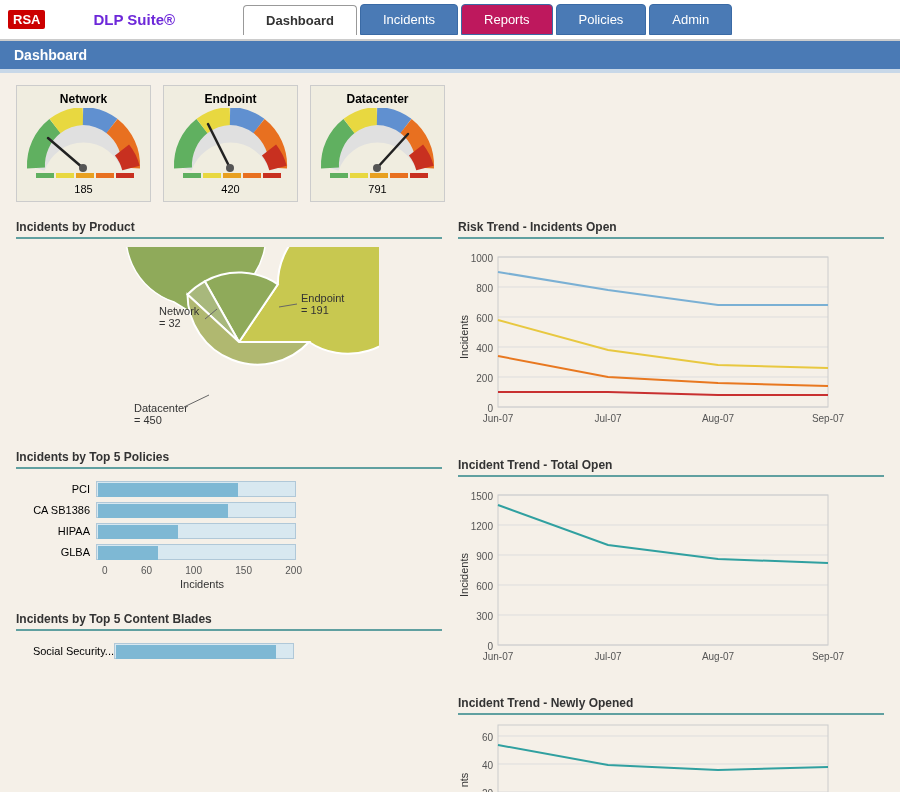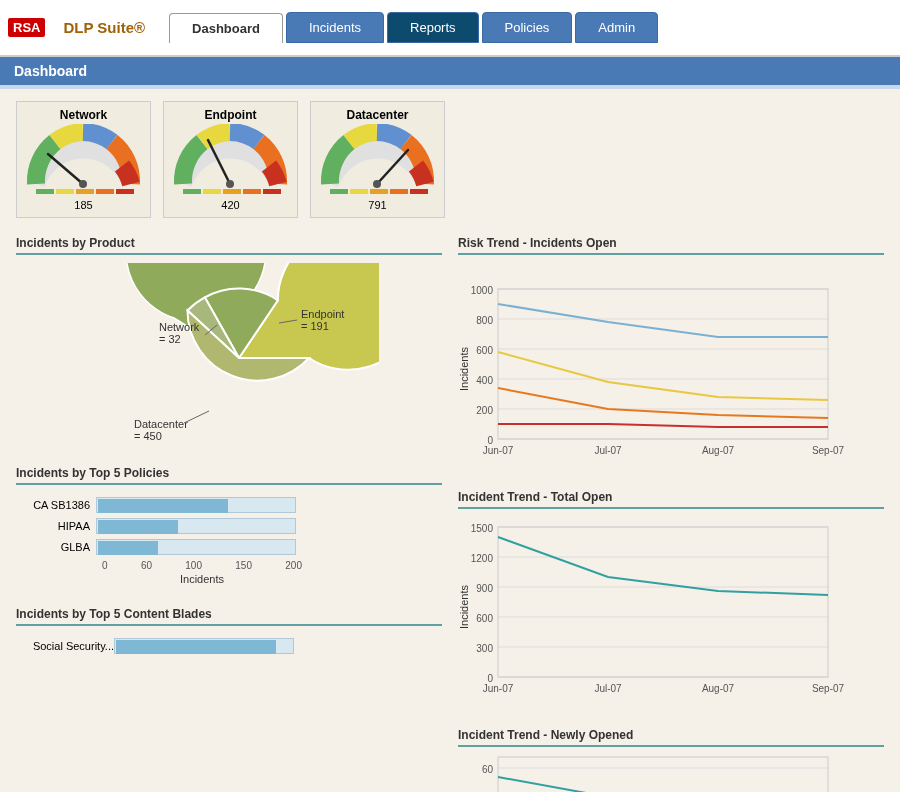--- a/index.html
+++ b/index.html
@@ -1,29 +1,29 @@
 <!DOCTYPE html>
 <html><head>
   <meta charset="utf-8">
   <style>
     * { box-sizing: border-box; margin: 0; padding: 0; }
     body { font-family: Arial, sans-serif; font-size: 12px; background: #d4d0c8; width: 900px; }
   </style>
 </head>
 <body>
 
-<div style="background:#fff; border-bottom:2px solid #ccc; padding:12px 8px; display:flex; align-items:center;">
+<div style="background:#fff; border-bottom:2px solid #ccc; padding:4px 8px; display:flex; align-items:center;gap:44px;">
   <div style="background:#cc0000; color:#fff; font-weight:bold; font-size:13px; padding:2px 5px; margin-right:4px; border-radius:2px;">
     <span>RSA</span>
   </div>
-  <span style="font-size:15px; font-weight:bold; color:#a16207; margin-right:24px;margin-left:14px;">DLP Suite®</span>
+  <span style="font-size:15px; font-weight:bold; color:#6d28d9; margin-right:24px;">DLP Suite®</span>
   <div style="display:flex; gap:3px; align-items:flex-end;">
     <div style="padding:7px 22px; background:#fff; border:1px solid #999; border-bottom:none; border-radius:4px 4px 0 0; font-size:13px; font-weight:bold; color:#333; cursor:pointer;">Dashboard</div>
     <div style="padding:7px 22px; background:#4a7ab5; border:1px solid #3a6aa5; border-radius:4px 4px 0 0; font-size:13px; color:#fff; cursor:pointer;">Incidents</div>
-    <div style="padding:7px 22px; background:#0c4a6e; border:1px solid #3a6aa5; border-radius:4px 4px 0 0; font-size:13px; color:#fff; cursor:pointer;">Reports</div>
+    <div style="padding:7px 22px; background:#be185d; border:1px solid #3a6aa5; border-radius:4px 4px 0 0; font-size:13px; color:#fff; cursor:pointer;">Reports</div>
     <div style="padding:7px 22px; background:#4a7ab5; border:1px solid #3a6aa5; border-radius:4px 4px 0 0; font-size:13px; color:#fff; cursor:pointer;">Policies</div>
     <div style="padding:7px 22px; background:#4a7ab5; border:1px solid #3a6aa5; border-radius:4px 4px 0 0; font-size:13px; color:#fff; cursor:pointer;">Admin</div>
   </div>
 </div>
 
 <div style="background:#4a7ab5; color:#fff; padding:6px 14px; font-size:14px; font-weight:bold;">
   <span>Dashboard</span>
 </div>
 
 <div style="background:#c8d8e8; height:4px;"></div>
@@ -139,20 +139,26 @@
             <line x1="105" y1="160" x2="130" y2="148" stroke="#666" stroke-width="1"></line>
           </svg>
         </div>
       </div>
 
       <div style="margin-bottom:18px;">
         <div style="font-weight:bold; font-size:12px; color:#333; border-bottom:2px solid #60a0a0; padding-bottom:3px; margin-bottom:8px;">Incidents by Top 5 Policies</div>
         <div style="padding:4px 8px;">
 
 
+          <div style="display:flex; align-items:center; margin-bottom:5px;">
+            <div style="width:72px; text-align:right; padding-right:6px; font-size:11px;">PCI</div>
+            <div style="width:200px; background:#d8e8f0; height:16px; border:1px solid #b0c8d8;">
+              <div style="width:140px; height:14px; background:#7eb8d4; margin:1px;"></div>
+            </div>
+          </div>
 
           <div style="display:flex; align-items:center; margin-bottom:5px;">
             <div style="width:72px; text-align:right; padding-right:6px; font-size:11px;">CA SB1386</div>
             <div style="width:200px; background:#d8e8f0; height:16px; border:1px solid #b0c8d8;">
               <div style="width:130px; height:14px; background:#7eb8d4; margin:1px;"></div>
             </div>
           </div>
 
           <div style="display:flex; align-items:center; margin-bottom:5px;">
             <div style="width:72px; text-align:right; padding-right:6px; font-size:11px;">HIPAA</div>
@@ -191,21 +197,21 @@
           </div>
 
         </div>
       </div>
 
     </div>
 
     <div style="flex:1;">
 
       <div style="margin-bottom:18px;">
-        <div style="font-weight:bold; font-size:12px; color:#333; border-bottom:2px solid #60a0a0; padding-bottom:3px; margin-bottom:24px;">Risk Trend - Incidents Open</div>
+        <div style="font-weight:bold; font-size:12px; color:#333; border-bottom:2px solid #60a0a0; padding-bottom:3px; margin-bottom:8px;">Risk Trend - Incidents Open</div>
         <div>
           <svg width="390" height="190">
 
             <text x="35" y="165" text-anchor="end" font-size="10" fill="#555">0</text>
             <text x="35" y="135" text-anchor="end" font-size="10" fill="#555">200</text>
             <text x="35" y="105" text-anchor="end" font-size="10" fill="#555">400</text>
             <text x="35" y="75" text-anchor="end" font-size="10" fill="#555">600</text>
             <text x="35" y="45" text-anchor="end" font-size="10" fill="#555">800</text>
             <text x="35" y="15" text-anchor="end" font-size="10" fill="#555">1000</text>
 

